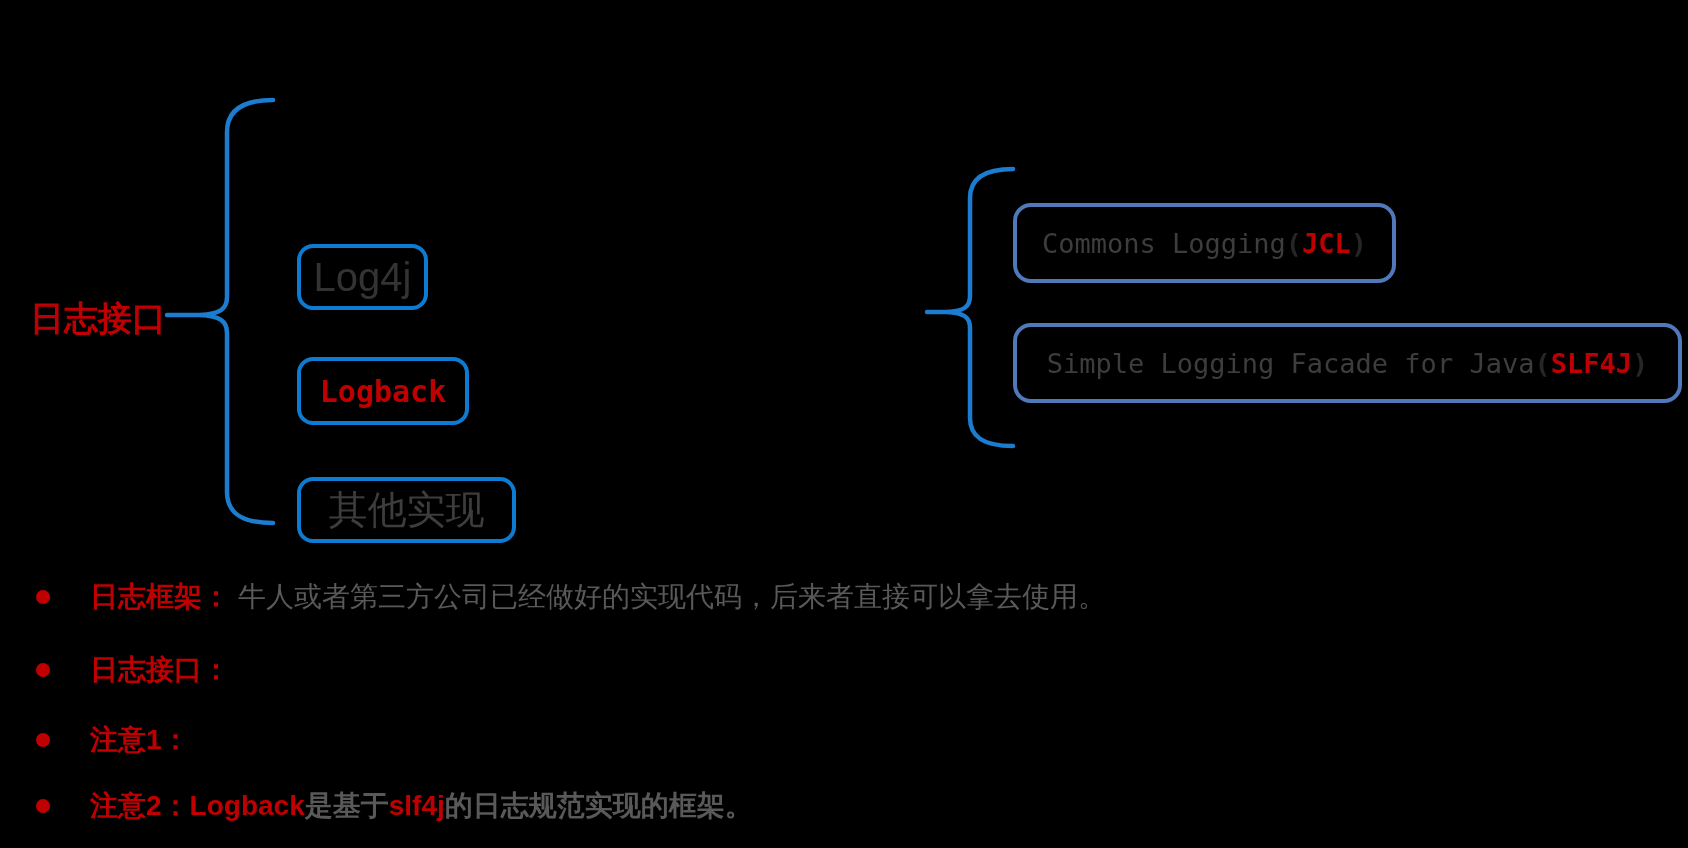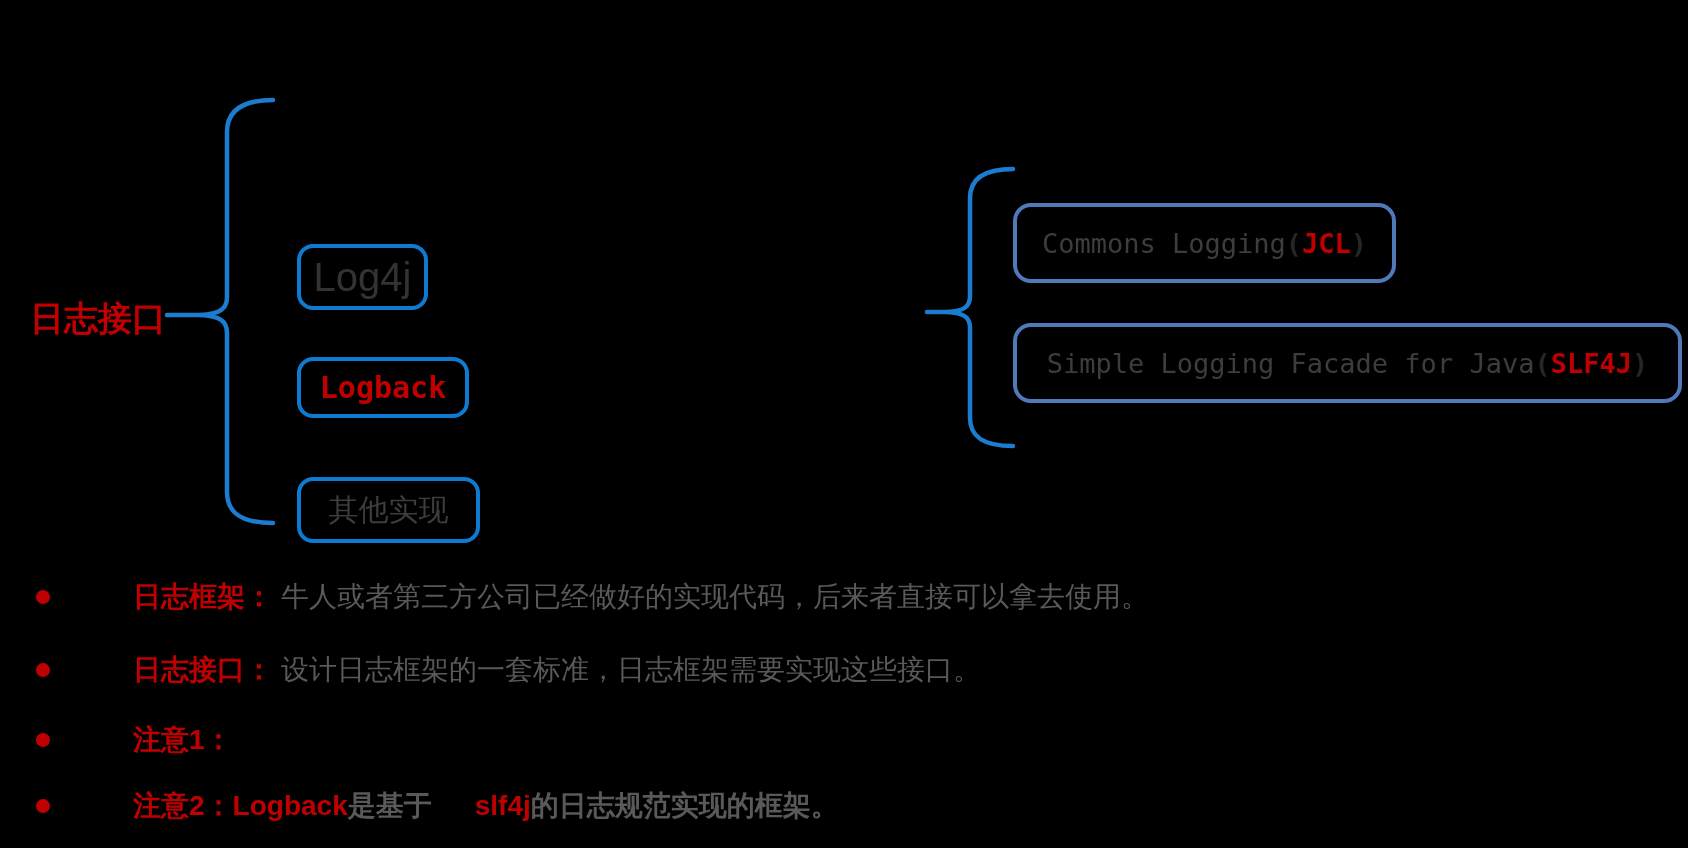--- a/index.html
+++ b/index.html
@@ -26,21 +26,21 @@
     position:absolute;font-size:34px;font-weight:bold;color:#c00000;white-space:nowrap;
   }
   .note-row{
     position:absolute;left:36px;display:flex;align-items:center;white-space:nowrap;
     font-size:28px;
   }
   .bullet-dot{
     width:14px;height:14px;border-radius:50%;background:#c00000;
     margin-right:40px;flex:0 0 auto;
   }
-  .note-label{color:#c00000;font-weight:bold;margin-right:8px;margin-left:43px;}
+  .note-label{color:#c00000;font-weight:bold;margin-right:8px;}
   .note-text{color:#595959;}
   .note-bold{font-weight:bold;}
 </style>
 </head>
 <body>
 
 <div class="stage">
 
 
   <svg class="brace-layer" width="1688" height="848" viewBox="0 0 1688 848" fill="none">
@@ -54,25 +54,25 @@
     </g>
   </svg>
 
   <div class="group-label" style="left:30px;top:296px;">日志接口</div>
 
 
   <div class="node bright" style="left:297px;top:244px;width:131px;height:66px;font-size:40px;">
     <span class="txt-gray" style="color:#333;">Log4j</span>
   </div>
 
-  <div class="node bright mono" style="left:297px;top:357px;width:172px;height:61px;font-size:30px;">
+  <div class="node bright mono" style="left:297px;top:357px;width:172px;height:68px;font-size:30px;">
     <span class="txt-red">Logback</span>
   </div>
 
-  <div class="node bright" style="left:297px;top:477px;width:183px;height:66px;font-size:30px;">
+  <div class="node bright" style="left:297px;top:477px;width:219px;height:66px;font-size:39px;">
     <span class="txt-gray">其他实现</span>
   </div>
 
 
   <div class="node muted mono" style="left:1013px;top:203px;width:383px;height:80px;font-size:27px;">
     <span class="txt-gray">Commons Logging </span>
       <span class="txt-paren">(</span>
       <span class="txt-red">JCL</span>
       <span class="txt-paren">)</span>
   </div>
@@ -86,21 +86,20 @@
 
   <div class="note-row" style="top:578px;">
     <span class="bullet-dot"></span>
     <span class="note-label">日志框架：</span>
     <span class="note-text">牛人或者第三方公司已经做好的实现代码，后来者直接可以拿去使用。</span>
   </div>
 
   <div class="note-row" style="top:651px;">
     <span class="bullet-dot"></span>
     <span class="note-label">日志接口：</span>
-    <span class="note-text">设计日志框架的一套标准，日志框架需要实现这些接口。</span>
   </div>
 
   <div class="note-row" style="top:721px;">
     <span class="bullet-dot"></span>
     <span class="note-label">注意1：</span>
     <span class="note-text"></span>
   </div>
 
   <div class="note-row note-bold" style="top:787px;">
     <span class="bullet-dot"></span>

